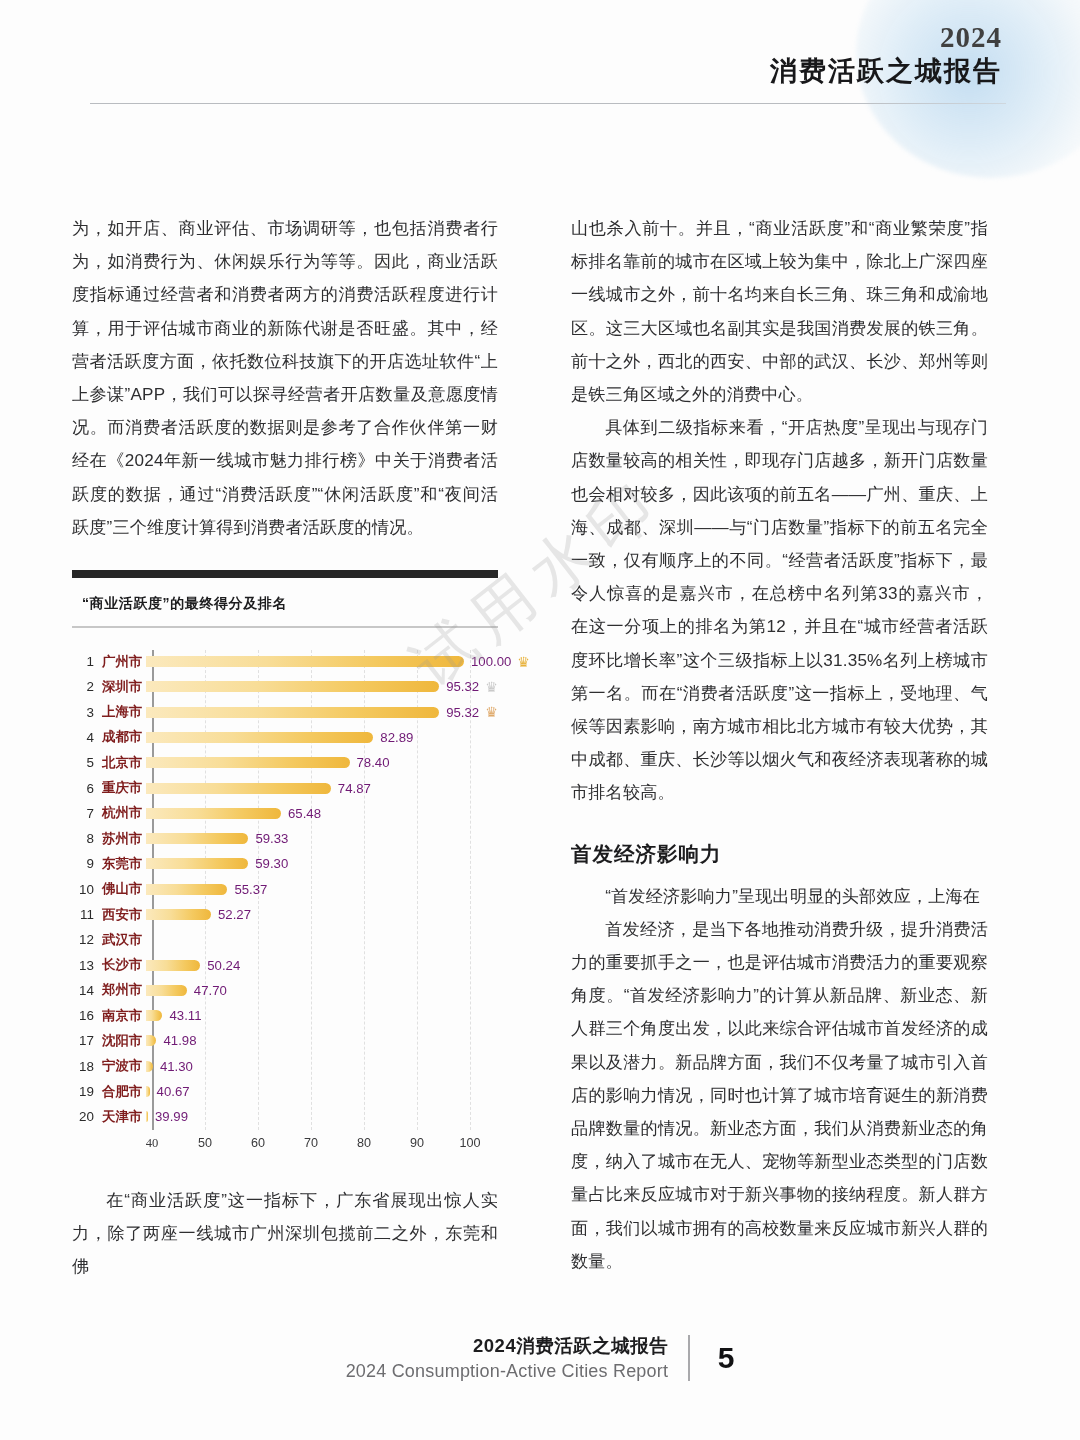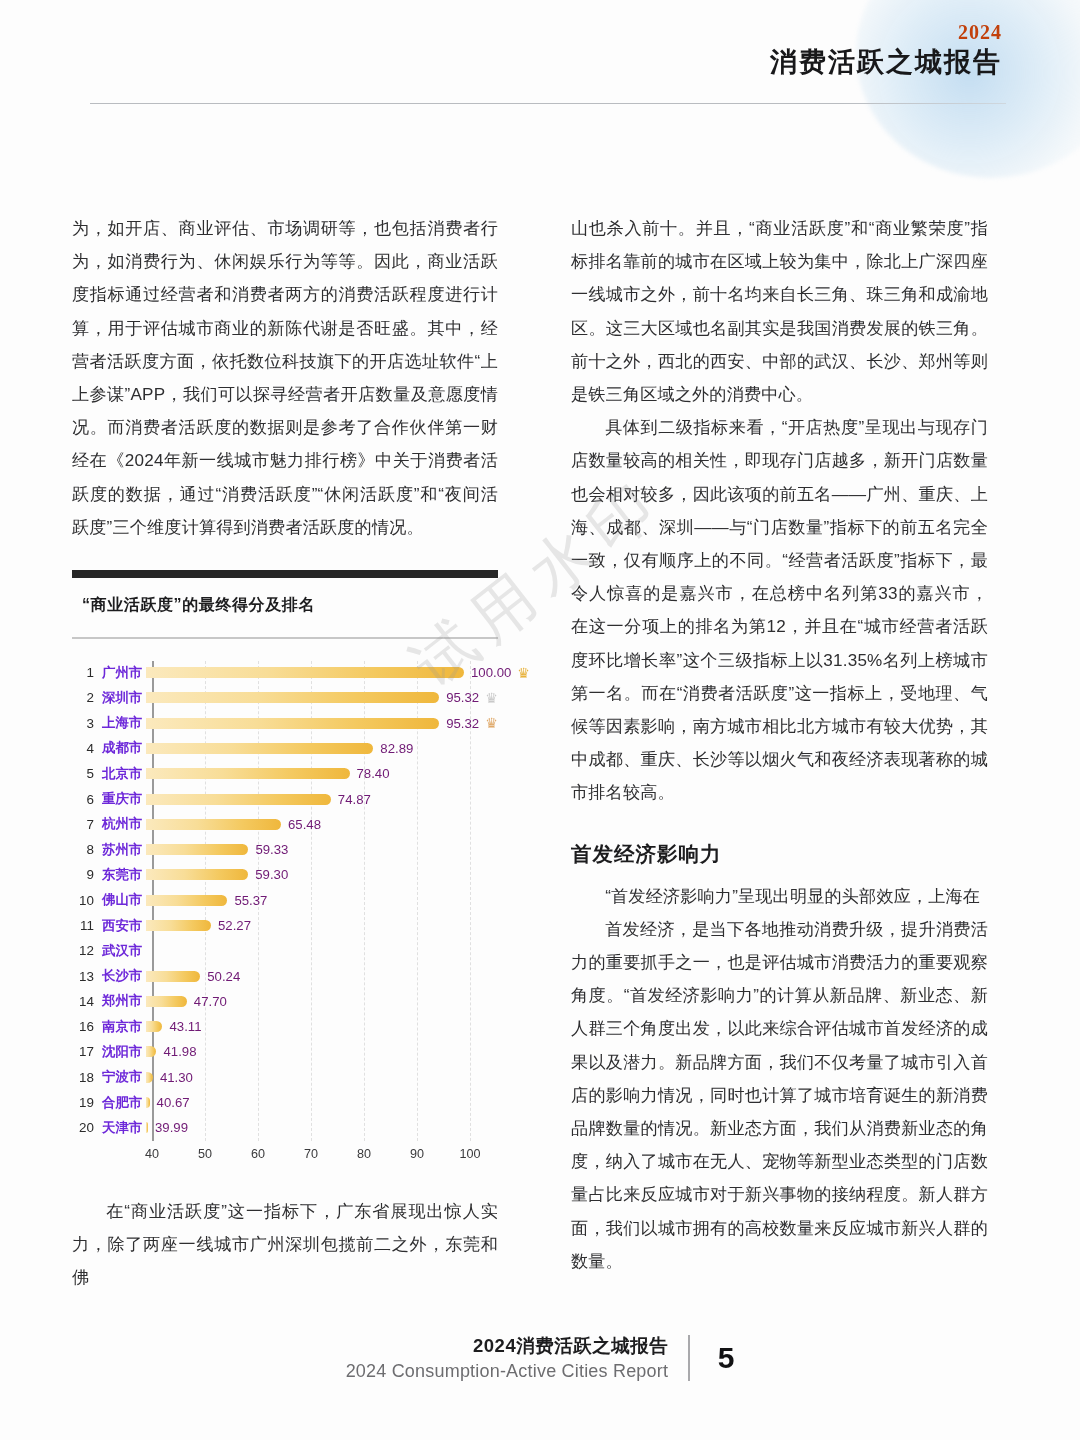--- a/index.html
+++ b/index.html
@@ -45,24 +45,24 @@
 
   .header {
     position: absolute;
     top: 22px;
     right: 78px;
     text-align: right;
     z-index: 3;
   }
   .header-year {
     font-family: "Liberation Serif", "DejaVu Serif", serif;
-    font-size: 20px;
+    font-size: 29px;
     font-weight: bold;
     letter-spacing: 1px;
-    color: #c2410c;
+    color: #404040;
     line-height: 1.05;
   }
   .header-title-cn {
     font-size: 27px;
     font-weight: bold;
     letter-spacing: 2px;
     color: #18181a;
     margin-top: 4px;
     line-height: 1.12;
   }
@@ -110,25 +110,25 @@
 
   
   .chart-block { margin-top: 26px; }
 
   .chart-topbar {
     width: 100%;
     height: 8px;
     background: #262626;
   }
   .chart-title {
-    font-size: 16px;
+    font-size: 14px;
     font-weight: bold;
     color: #1d1d1f;
     letter-spacing: .6px;
-    padding: 17px 0 21px 10px;
+    padding: 17px 0 13px 10px;
   }
   .chart-underline {
     width: 100%;
     height: 1.5px;
     background: #c7c7c7;
   }
 
   .chart-area {
     position: relative;
     margin-top: 22px;
@@ -175,21 +175,21 @@
     text-align: right;
     font-size: 13.4px;
     color: #2b2b2b;
     flex: 0 0 auto;
   }
   .city {
     width: 52px;
     padding-left: 8px;
     font-size: 13.4px;
     font-weight: 600;
-    color: #6d28d9;
+    color: #7f1d1d;
     white-space: nowrap;
     flex: 0 0 auto;
   }
   .bar-wrap {
     position: relative;
     flex: 1 1 auto;
     height: 100%;
     display: flex;
     align-items: center;
   }
@@ -466,21 +466,21 @@
               <div class="row">
                 <div class="rank">20</div>
                 <div class="city">天津市</div>
                 <div class="bar-wrap">
                   <div class="bar" style="width: 2px;"></div>
                   <span class="bar-value">39.99</span>
                 </div>
               </div>
             </div>
           <div class="x-axis" id="x-axis">
-              <div class="x-tick" style="left: 0px;">40</div>
+              <div class="x-tick" style="left: 0px; font-family: Liberation Serif, serif;">40</div>
               <div class="x-tick" style="left: 53px; text-align: right;">50</div>
               <div class="x-tick" style="left: 106px;">60</div>
               <div class="x-tick" style="left: 159px;">70</div>
               <div class="x-tick" style="left: 212px;">80</div>
               <div class="x-tick" style="left: 265px;">90</div>
               <div class="x-tick" style="left: 318px;">100</div>
             </div>
         </div>
       </div>
 

